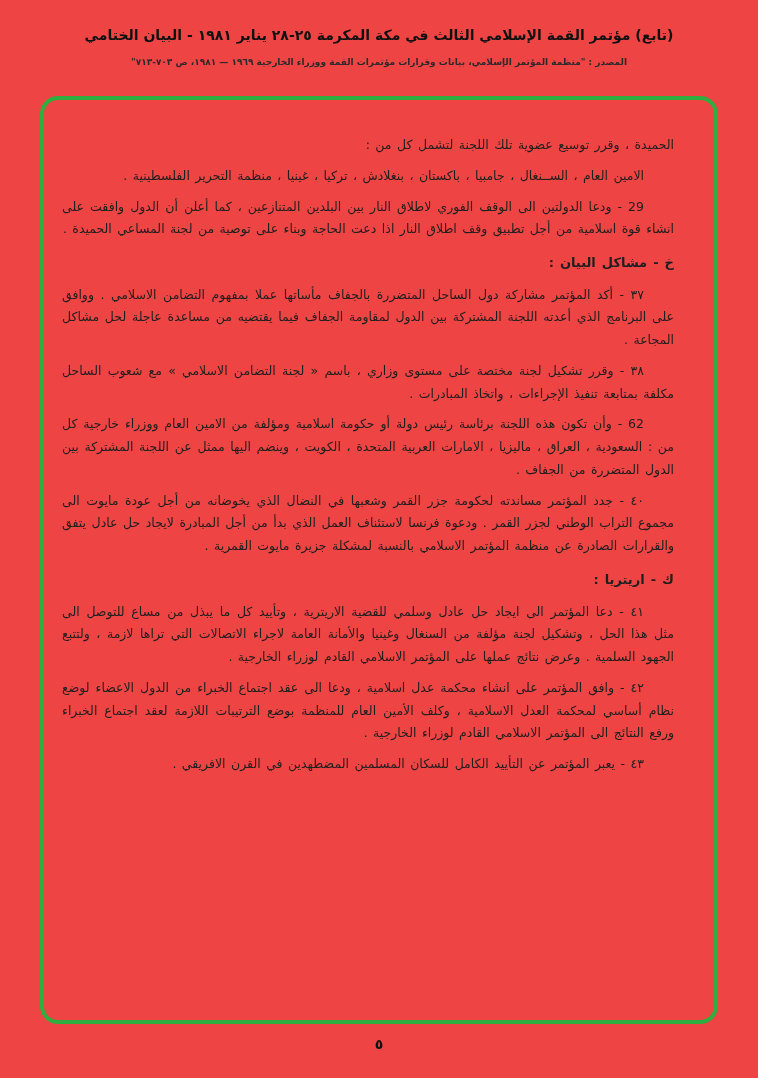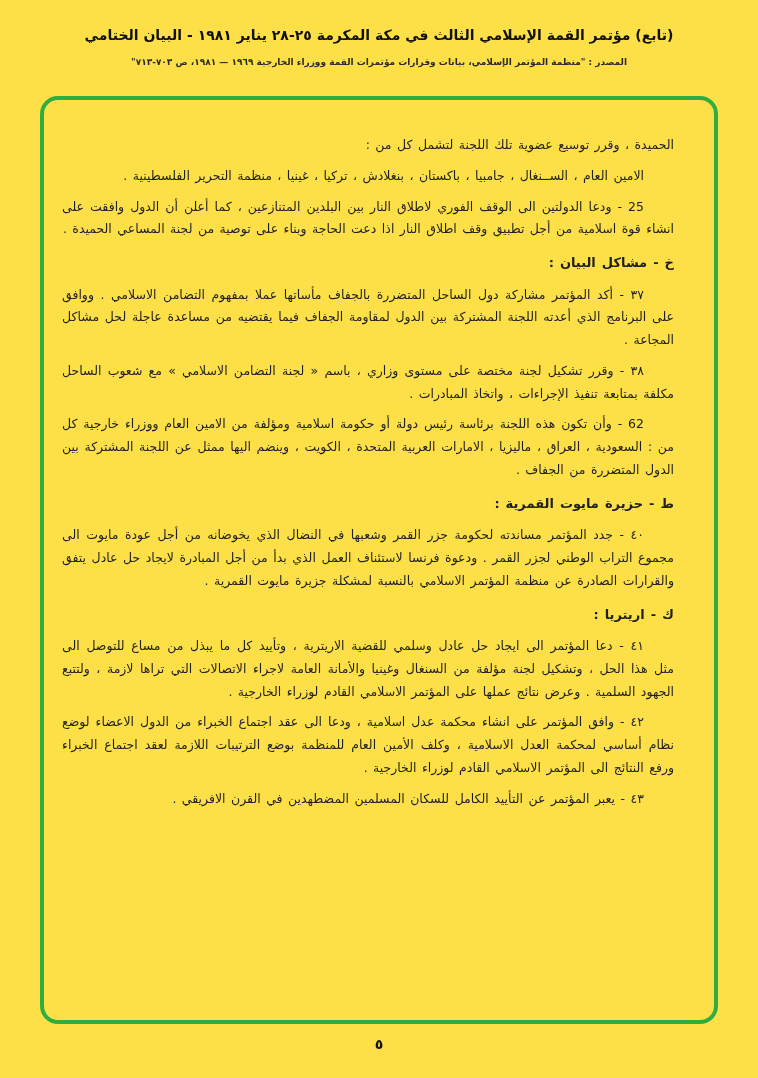--- a/index.html
+++ b/index.html
@@ -7,21 +7,21 @@
   body {
     background: #e9e9e6;
     font-family: "DejaVu Sans", sans-serif;
     color: #1b1b1b;
     position: relative;
     overflow: hidden;
   }
   .page {
     position: absolute;
     inset: 0;
-    background: #fde047;
+    background: #ef4444;
   }
   .header {
     position: absolute;
     top: 26px;
     left: 20px;
     right: 20px;
     text-align: center;
     direction: rtl;
   }
   .header-title {
@@ -89,31 +89,30 @@
     <div class="header-title">(تابع) مؤتمر القمة الإسلامي الثالث في مكة المكرمة ٢٥-٢٨ يناير ١٩٨١ - البيان الختامي</div>
     <div class="header-source">المصدر : "منظمة المؤتمر الإسلامي، بيانات وقرارات مؤتمرات القمة ووزراء الخارجية ١٩٦٩ — ١٩٨١، ص ٧٠٣-٧١٣"</div>
   </div>
 
   <div class="green-box">
 
     <div class="block">الحميدة ، وقرر توسيع عضوية تلك اللجنة لتشمل كل من :</div>
 
     <div class="block indent">الامين العام ، الســنغال ، جامبيا ، باكستان ، بنغلادش ، تركيا ، غينيا ، منظمة التحرير الفلسطينية .</div>
 
-    <div class="block indent">25 - ودعا الدولتين الى الوقف الفوري لاطلاق النار بين البلدين المتنازعين ، كما أعلن أن الدول وافقت على انشاء قوة اسلامية من أجل تطبيق وقف اطلاق النار اذا دعت الحاجة وبناء على توصية من لجنة المساعي الحميدة .</div>
+    <div class="block indent">29 - ودعا الدولتين الى الوقف الفوري لاطلاق النار بين البلدين المتنازعين ، كما أعلن أن الدول وافقت على انشاء قوة اسلامية من أجل تطبيق وقف اطلاق النار اذا دعت الحاجة وبناء على توصية من لجنة المساعي الحميدة .</div>
 
     <div class="block heading">خ - مشاكل البيان :</div>
 
     <div class="block indent">٣٧ - أكد المؤتمر مشاركة دول الساحل المتضررة بالجفاف مأساتها عملا بمفهوم التضامن الاسلامي . ووافق على البرنامج الذي أعدته اللجنة المشتركة بين الدول لمقاومة الجفاف فيما يقتضيه من مساعدة عاجلة لحل مشاكل المجاعة .</div>
 
     <div class="block indent">٣٨ - وقرر تشكيل لجنة مختصة على مستوى وزاري ، باسم « لجنة التضامن الاسلامي » مع شعوب الساحل مكلفة بمتابعة تنفيذ الإجراءات ، واتخاذ المبادرات .</div>
 
     <div class="block indent">62 - وأن تكون هذه اللجنة برئاسة رئيس دولة أو حكومة اسلامية ومؤلفة من الامين العام ووزراء خارجية كل من : السعودية ، العراق ، ماليزيا ، الامارات العربية المتحدة ، الكويت ، وينضم اليها ممثل عن اللجنة المشتركة بين الدول المتضررة من الجفاف .</div>
 
-    <div class="block heading">ط - حزيرة مايوت القمرية :</div>
 
     <div class="block indent">٤٠ - جدد المؤتمر مساندته لحكومة جزر القمر وشعبها في النضال الذي يخوضانه من أجل عودة مايوت الى مجموع التراب الوطني لجزر القمر . ودعوة فرنسا لاستئناف العمل الذي بدأ من أجل المبادرة لايجاد حل عادل يتفق والقرارات الصادرة عن منظمة المؤتمر الاسلامي بالنسبة لمشكلة جزيرة مايوت القمرية .</div>
 
     <div class="block heading">ك - اريتريا :</div>
 
     <div class="block indent">٤١ - دعا المؤتمر الى ايجاد حل عادل وسلمي للقضية الاريترية ، وتأييد كل ما يبذل من مساع للتوصل الى مثل هذا الحل ، وتشكيل لجنة مؤلفة من السنغال وغينيا والأمانة العامة لاجراء الاتصالات التي تراها لازمة ، ولتتبع الجهود السلمية . وعرض نتائج عملها على المؤتمر الاسلامي القادم لوزراء الخارجية .</div>
 
 
     <div class="block indent">٤٢ - وافق المؤتمر على انشاء محكمة عدل اسلامية ، ودعا الى عقد اجتماع الخبراء من الدول الاعضاء لوضع نظام أساسي لمحكمة العدل الاسلامية ، وكلف الأمين العام للمنظمة بوضع الترتيبات اللازمة لعقد اجتماع الخبراء ورفع النتائج الى المؤتمر الاسلامي القادم لوزراء الخارجية .</div>
 

